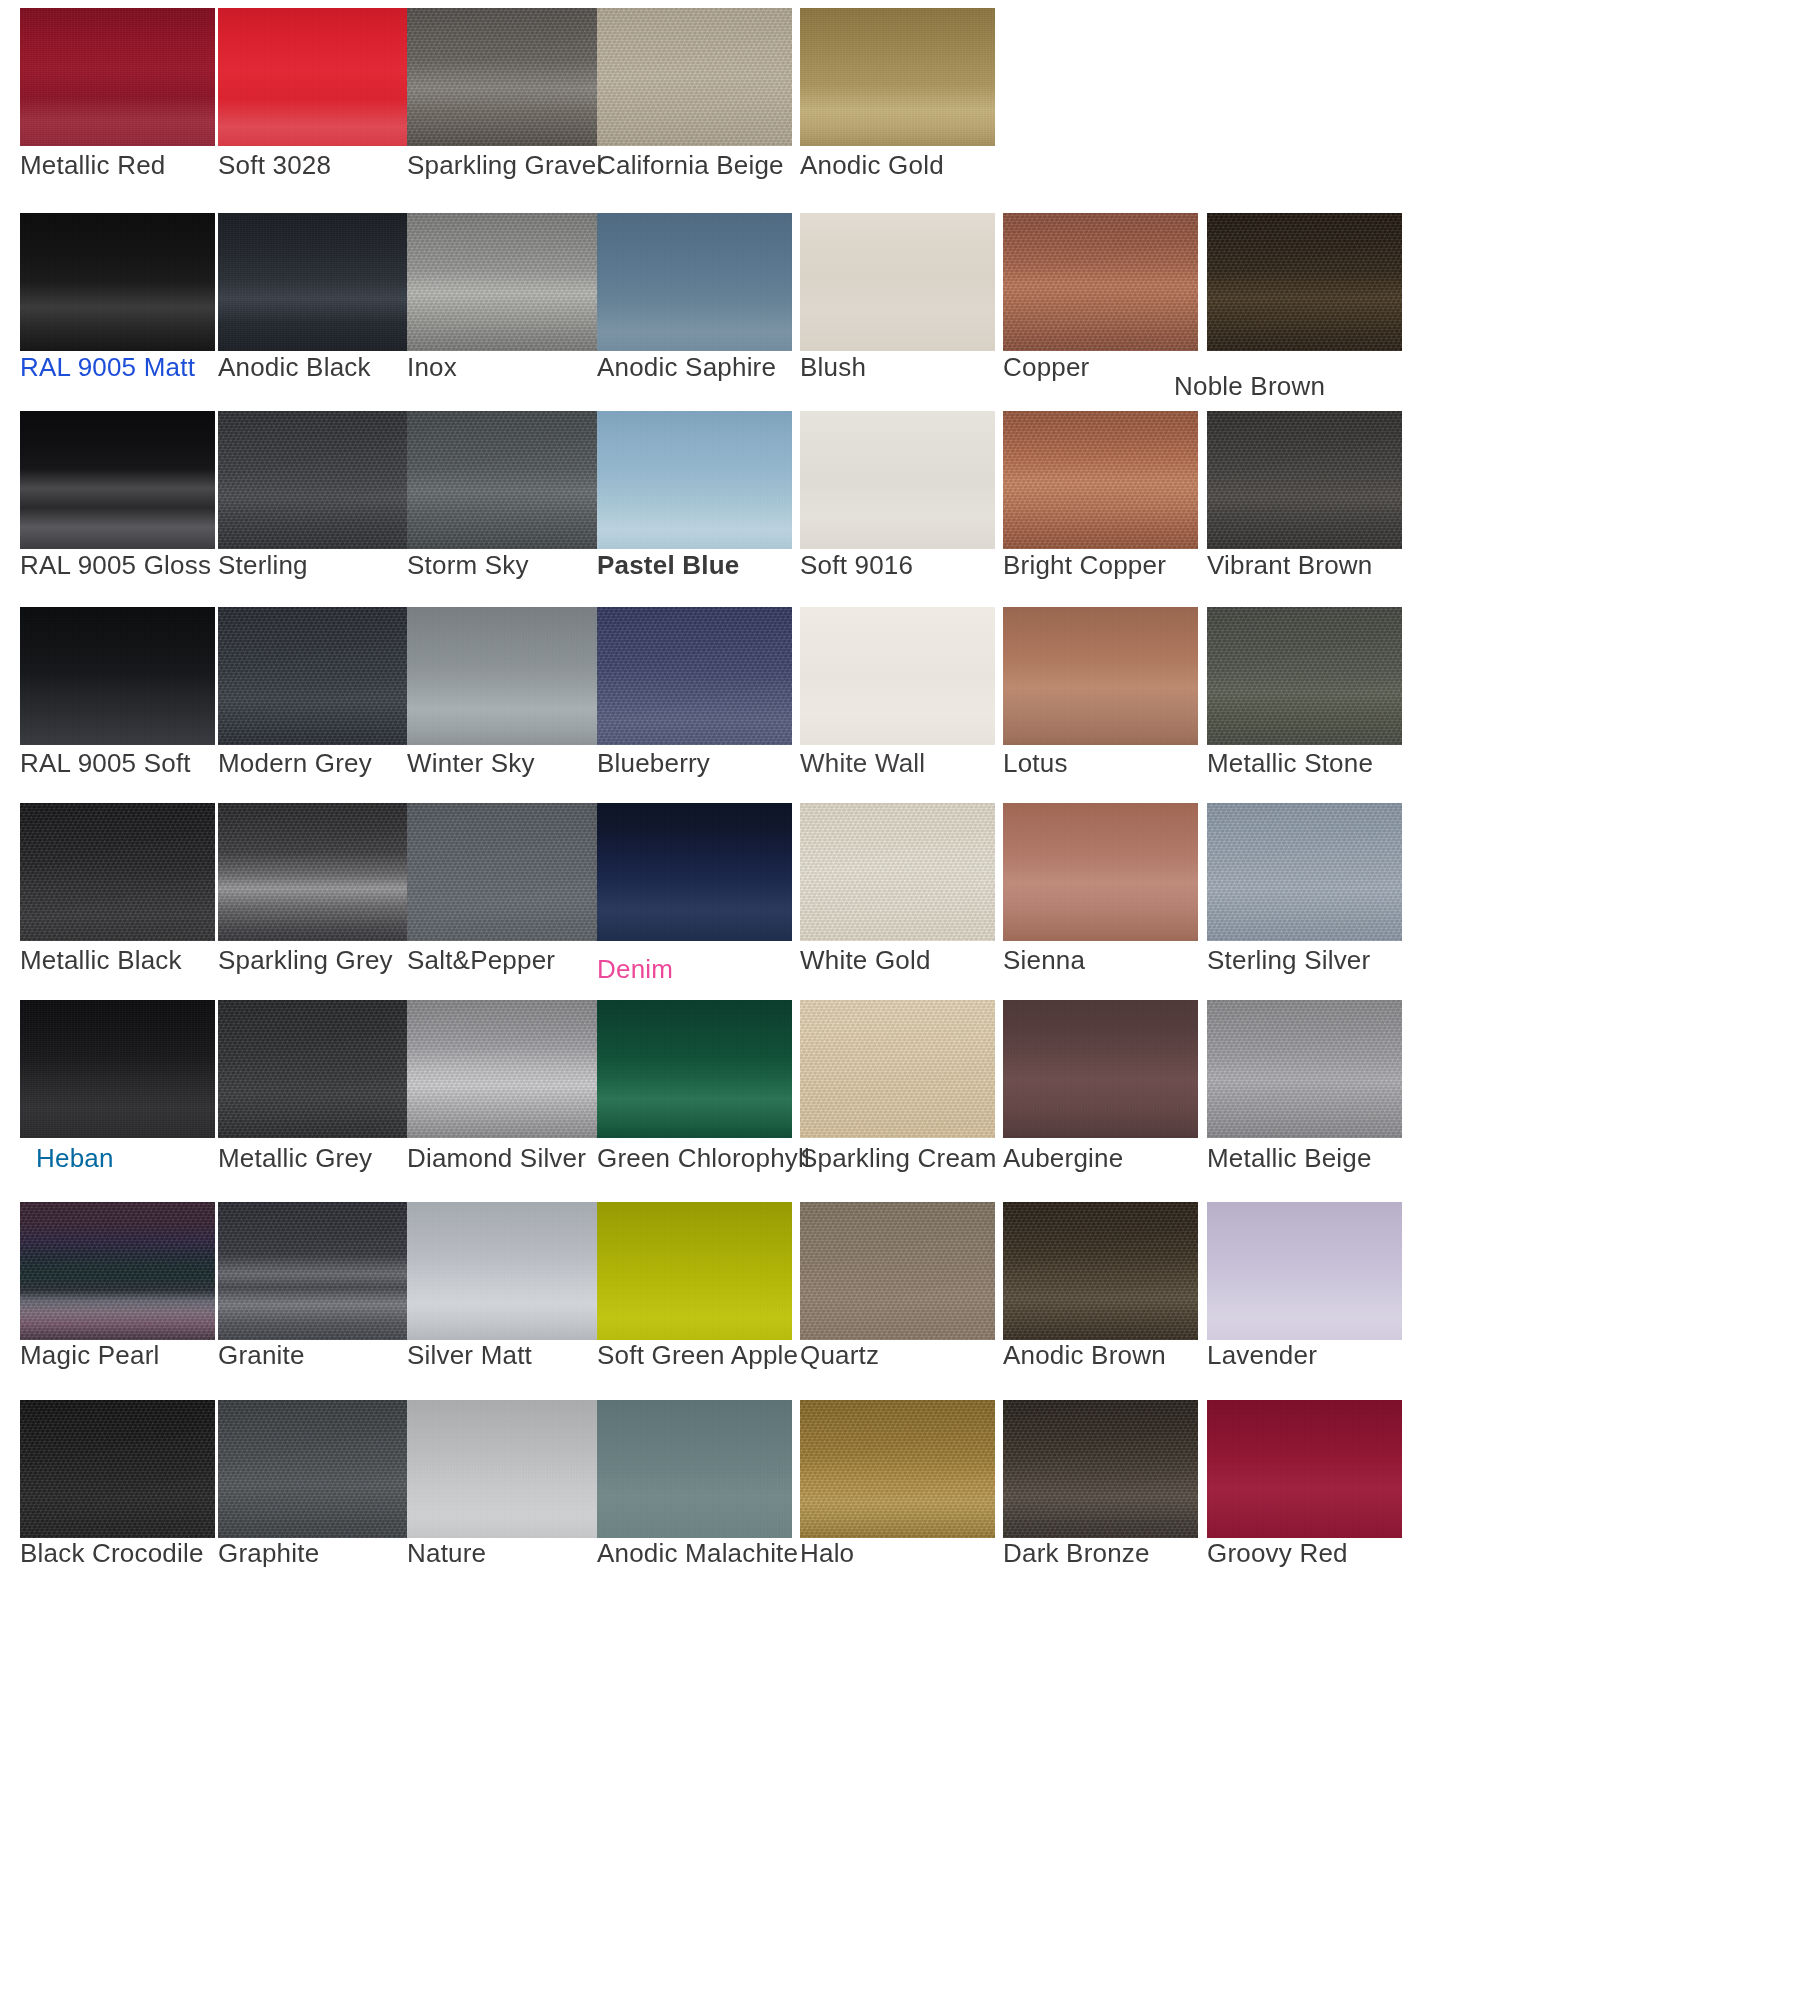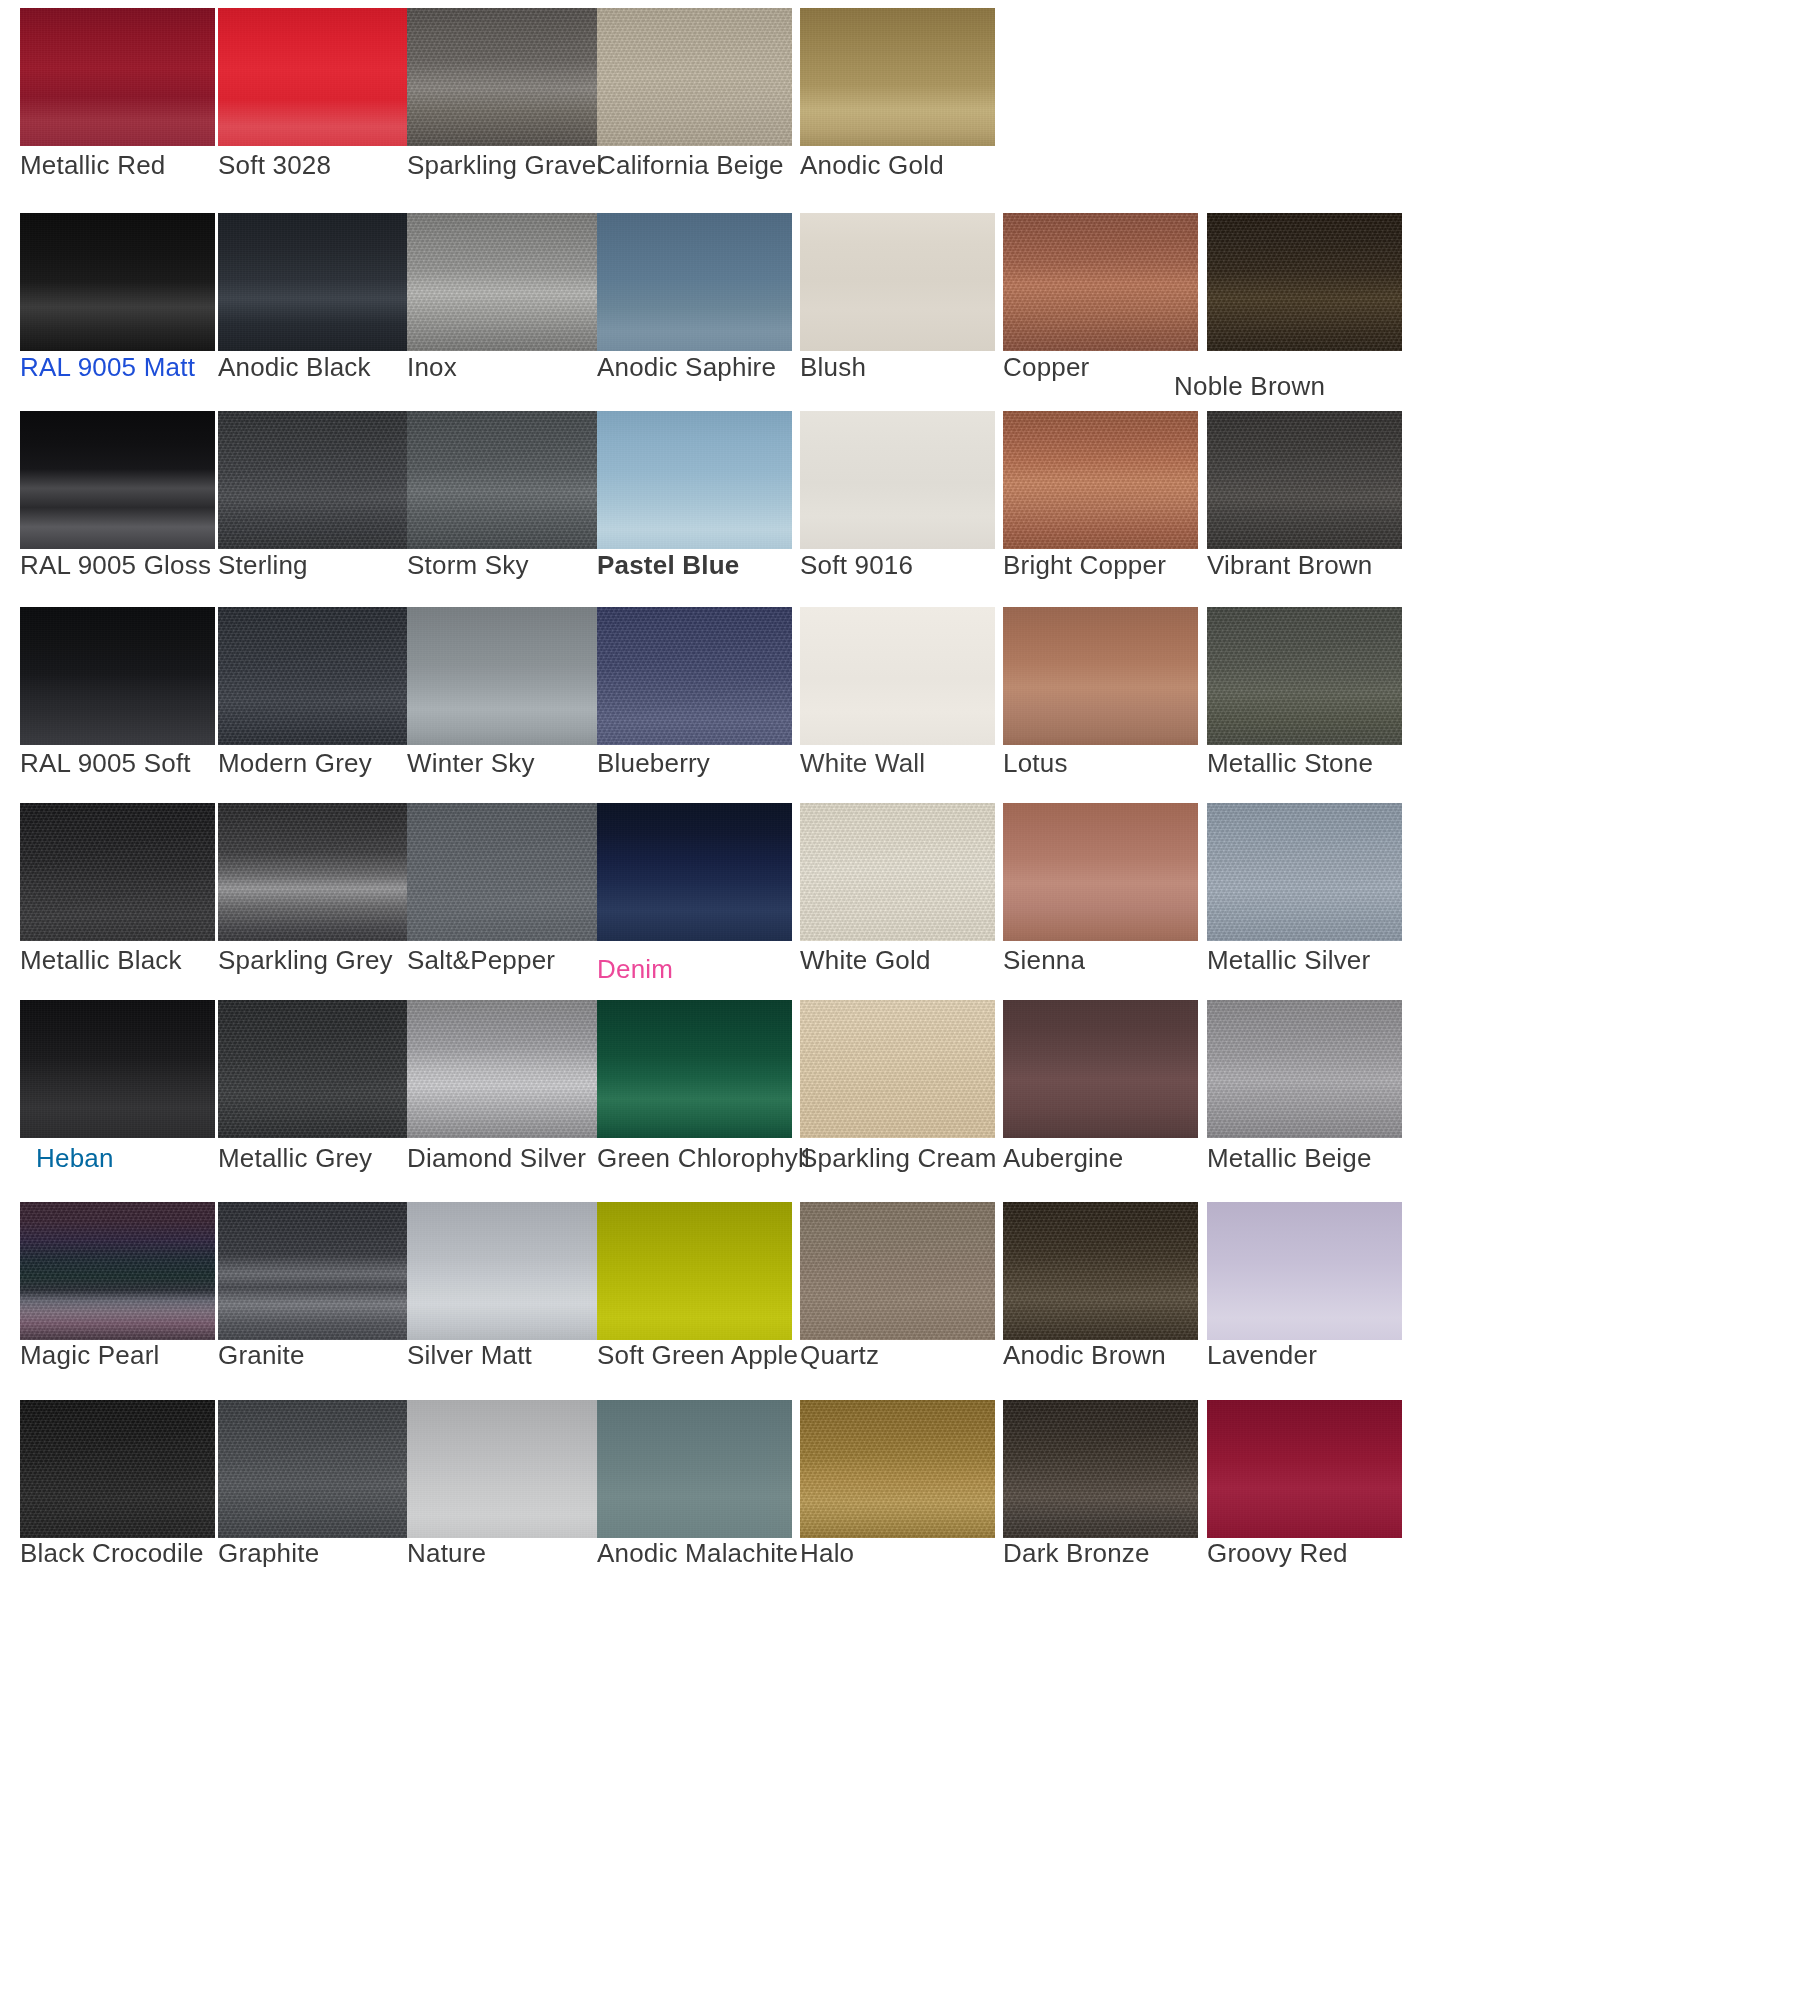--- a/index.html
+++ b/index.html
@@ -271,21 +271,21 @@
       <div class="swatch-tile" style="background: linear-gradient(rgb(161, 104, 84) 0%, rgb(170, 113, 96) 20%, rgb(179, 123, 106) 40%, rgb(192, 140, 124) 58%, rgb(181, 129, 115) 76%, rgb(166, 113, 95) 94%, rgb(158, 107, 89) 100%);">
         <div class="grain fine"></div>
       </div>
     </div>
     <div class="swatch-label" style="left: 1003px; top: 945px; color: rgb(58, 58, 58);">Sienna</div>
     <div class="swatch-cell" style="left: 1207px; top: 803px; width: 195px; height: 138px;">
       <div class="swatch-tile" style="background: linear-gradient(rgb(141, 154, 168) 0%, rgb(150, 163, 177) 22%, rgb(159, 170, 183) 44%, rgb(167, 178, 191) 62%, rgb(154, 166, 179) 82%, rgb(143, 155, 169) 100%);">
         <div class="grain coarse"></div>
       </div>
     </div>
-    <div class="swatch-label" style="left: 1207px; top: 945px; color: rgb(58, 58, 58);">Metallic Silver</div>
+    <div class="swatch-label" style="left: 1207px; top: 945px; color: rgb(58, 58, 58);">Sterling Silver</div>
     <div class="swatch-cell" style="left: 20px; top: 1000px; width: 195px; height: 138px;">
       <div class="swatch-tile" style="background: linear-gradient(rgb(15, 15, 17) 0%, rgb(20, 20, 22) 22%, rgb(26, 26, 28) 42%, rgb(38, 38, 40) 58%, rgb(51, 51, 53) 78%, rgb(43, 43, 45) 100%);">
         <div class="grain grain"></div>
       </div>
     </div>
     <div class="swatch-label" style="left: 36px; top: 1143px; color: #0369a1;">Heban</div>
     <div class="swatch-cell" style="left: 218px; top: 1000px; width: 195px; height: 138px;">
       <div class="swatch-tile" style="background: linear-gradient(rgb(39, 41, 43) 0%, rgb(45, 47, 49) 24%, rgb(53, 55, 57) 48%, rgb(62, 64, 66) 68%, rgb(51, 53, 55) 90%, rgb(43, 45, 47) 100%);">
         <div class="grain coarse"></div>
       </div>

